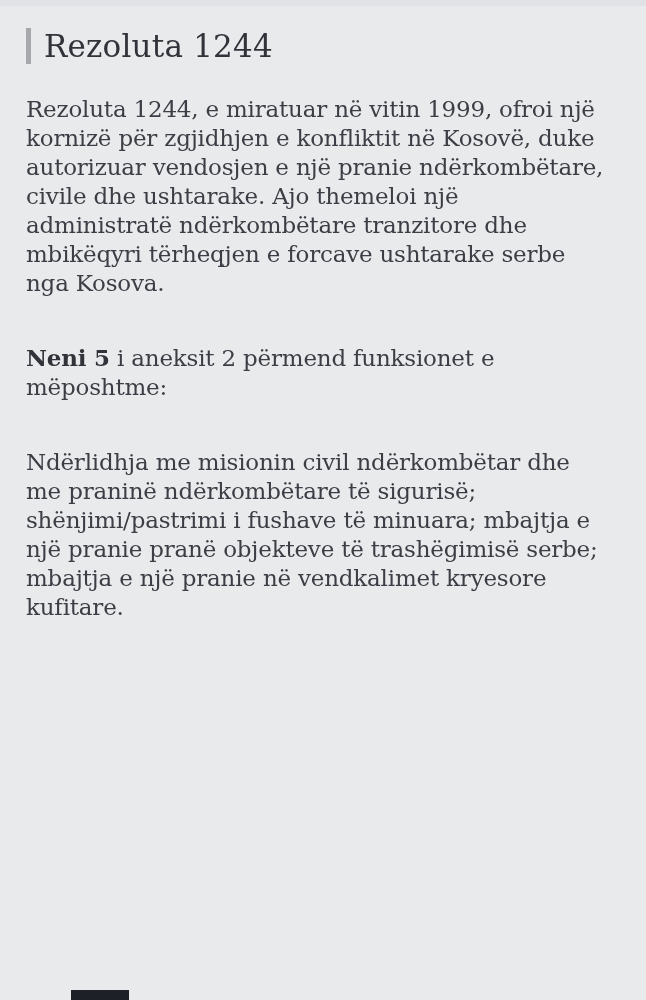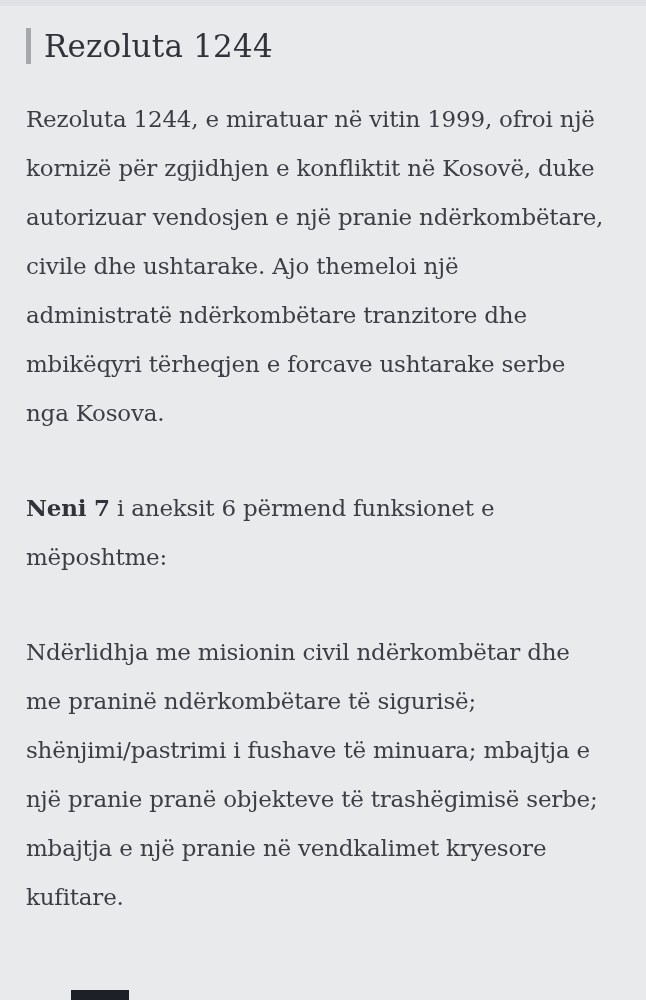--- a/index.html
+++ b/index.html
@@ -49,21 +49,21 @@
     margin: 0;
     font-size: 31px;
     font-weight: 400;
     color: var(--heading-text);
     letter-spacing: 0.2px;
     white-space: nowrap;
   }
   .content p {
     margin: 0 0 45px 0;
     font-size: 23px;
-    line-height: 49px;
+    line-height: 29px;
     letter-spacing: -0.2px;
     color: var(--body-text);
   }
   .content p strong {
     font-weight: 700;
     color: var(--heading-text);
   }
   .bottom-bar {
     position: absolute;
     left: 71px;
@@ -81,19 +81,19 @@
 
   <header class="title-row">
     <span class="accent-bar"></span>
     <h1 class="title">Rezoluta 1244</h1>
   </header>
 
   <main class="content">
     <p><strong></strong><span>Rezoluta 1244, e miratuar në vitin 1999, ofroi një kornizë për zgjidhjen e konfliktit në Kosovë, duke autorizuar vendosjen e një pranie ndërkombëtare, civile dhe ushtarake. Ajo themeloi një administratë ndërkombëtare tranzitore dhe mbikëqyri tërheqjen e forcave ushtarake serbe nga Kosova.</span></p>
 
 
-    <p><strong>Neni 7</strong><span> i aneksit 6 përmend funksionet e mëposhtme:</span></p>
+    <p><strong>Neni 5</strong><span> i aneksit 2 përmend funksionet e mëposhtme:</span></p>
 
     <p><strong></strong><span>Ndërlidhja me misionin civil ndërkombëtar dhe me praninë ndërkombëtare të sigurisë; shënjimi/pastrimi i fushave të minuara; mbajtja e një pranie pranë objekteve të trashëgimisë serbe; mbajtja e një pranie në vendkalimet kryesore kufitare.</span></p>
   </main>
 
   <div class="bottom-bar"></div>
 </div>
 
 </body></html>

